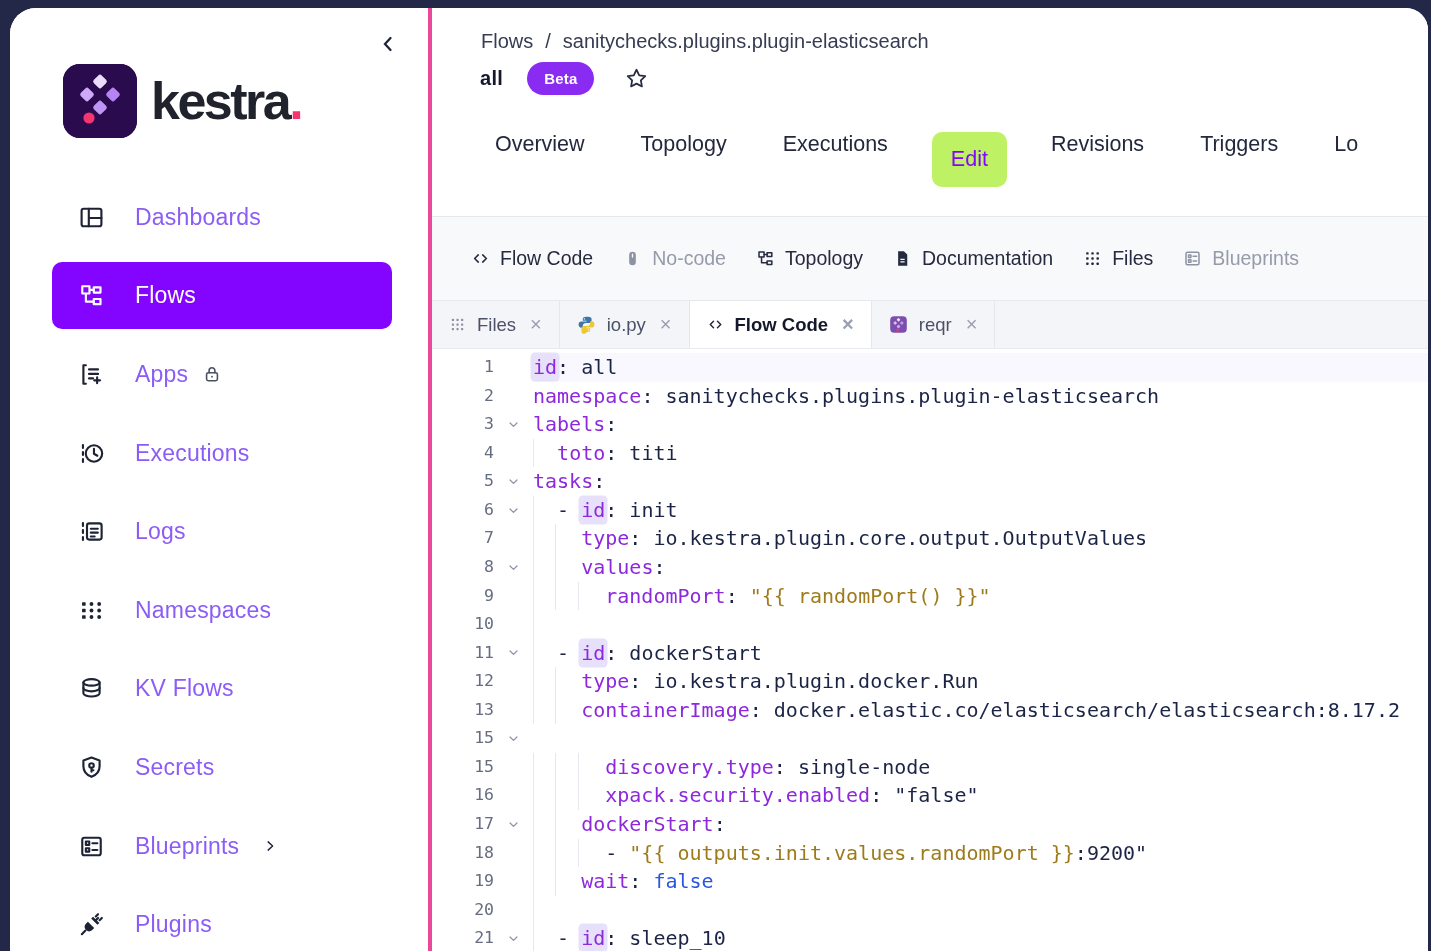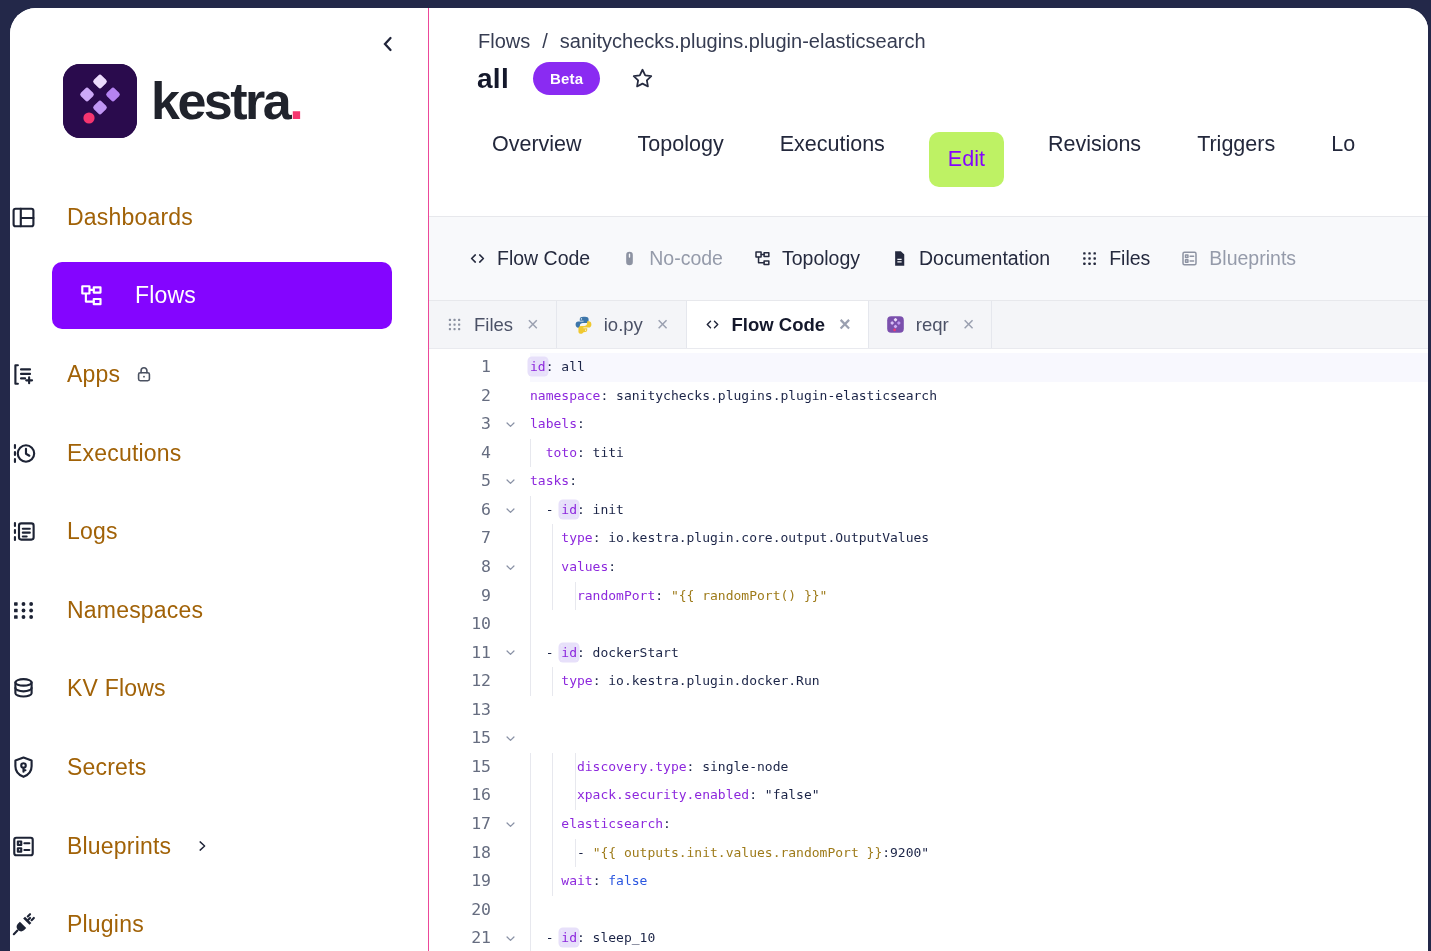--- a/index.html
+++ b/index.html
@@ -2,43 +2,43 @@
 <html style="--brand: #8405ff; --badge: #8a2bf2; --key: #8d28dd; --navy: #1b2447; --gold: #9e7b1a; --blue: #2a56e0;"><head>
 <meta charset="utf-8">
 <style>
   html,body{margin:0;padding:0}
   body{width:1431px;height:951px;background:#232849;overflow:hidden;
        font-family:"Liberation Sans",sans-serif;position:relative}
   .window{position:absolute;left:10px;top:8px;right:3px;bottom:0;background:#fff;
           border-radius:26px 22px 0 0;overflow:hidden;display:flex}
 
   
-  .sidebar{width:418px;flex:none;border-right:1px solid #ec4899;position:relative;background:#fff}
+  .sidebar{width:418px;flex:none;border-right:4px solid #ec4899;position:relative;background:#fff}
   .collapse-btn{position:absolute;top:24px;right:28px;width:24px;height:24px;color:#20253a;cursor:pointer}
   .ico svg{width:100%;height:100%;display:block}
   .logo{position:absolute;top:56px;left:53px;display:flex;align-items:center;gap:14px}
   .logo-mark{width:74px;height:74px;border-radius:17px;background:#2a0b4d;flex:none}
   .logo-word{font-size:52px;font-weight:800;letter-spacing:-2.5px;color:#20232c}
   .logo-dot{color:#f5356f}
   .nav{position:absolute;top:170px;left:0;right:0}
-  .nav-item{display:flex;align-items:center;height:78.6px;color:#a16207;cursor:pointer}
+  .nav-item{display:flex;align-items:center;height:78.6px;padding-left:68px;color:#8b5cf6;cursor:pointer}
   .nav-ico{width:27px;height:27px;margin-right:30px;color:#1d2335;flex:none}
   .nav-label{font-size:23px;font-weight:500;letter-spacing:.2px}
   .nav-item.active{background:var(--brand);color:#fff;height:67px;margin:5.8px 36px 5.8px 42px;
                    border-radius:10px;padding-left:26px}
   .nav-item.active .nav-ico{color:#fff}
   .lock-ico{width:20px;height:20px;margin-left:14px;color:#4a5161;flex:none}
   .chev-ico{width:18px;height:18px;margin-left:22px;color:#20253a;flex:none}
 
   
   .main{flex:1;min-width:0;display:flex;flex-direction:column;background:#fff}
   .hdr{height:124px;position:relative;flex:none}
   .breadcrumb{position:absolute;left:49px;top:22px;font-size:20px;color:#363c52;display:flex;gap:12px}
   .title-row{position:absolute;left:48px;top:54px;display:flex;align-items:center;gap:24px}
-  .page-title{font-size:28px;font-weight:800;color:#14182b;letter-spacing:.3px}
+  .page-title{font-size:20px;font-weight:800;color:#14182b;letter-spacing:.3px}
   .beta-badge{background:var(--badge);color:#fff;font-size:15px;font-weight:700;
               padding:8px 17px;border-radius:18px;letter-spacing:.2px}
   .star-ico{width:25px;height:25px;color:#262b40;margin-left:6px;cursor:pointer}
 
   .page-tabs{height:84px;flex:none;display:flex;align-items:flex-start;gap:56px;padding-left:63px;
              border-bottom:1px solid #e7e8ec;overflow:hidden;white-space:nowrap}
   .ptab{font-size:21.5px;color:#23283c;cursor:pointer;flex:none}
   .ptab.active{color:var(--brand);background:#bef264;border-radius:10px;padding:15px 19px;margin:0 -12px}
 
   .toolbar{height:83px;flex:none;background:#f8f9fb;border-bottom:1px solid #e7e8ec;
@@ -58,21 +58,21 @@
   .etab.active .ico{color:#20253a}
 
   
   .editor{flex:1;background:#fff;padding-top:4px;overflow:hidden;
           font-family:"DejaVu Sans Mono","Liberation Mono",monospace}
   .code-line{display:flex;height:28.57px;line-height:28.57px}
   .gut-num{width:62px;flex:none;text-align:right;color:#666d80;font-size:16.5px;
            font-family:"DejaVu Sans Mono","Liberation Mono",monospace}
   .gut-fold{width:39px;flex:none;display:flex;align-items:center;justify-content:center;color:#8a92a6}
   .gut-fold svg{width:15px;height:15px}
-  .line-content{position:relative;flex:1;white-space:pre;font-size:13px}
+  .line-content{position:relative;flex:1;white-space:pre;font-size:20px}
   .code-line.current .line-content{background:#f8f8fe}
   .guide{position:absolute;top:0;bottom:0;width:1px;background:#e7e8ee}
   .tk-key{color:var(--key)} .tk-plain{color:var(--navy)}
   .tk-str{color:var(--gold)} .tk-kw{color:var(--blue)}
   .tk-hl{background:#e7e0fa;box-shadow:0 0 0 2.5px #e7e0fa;border-radius:2px}
 </style>
 </head>
 <body>
 
 <div class="window">
@@ -442,20 +442,21 @@
           <div class="line-content"><div class="guide" style="left: 0px;"></div><span class="tk-plain">  - </span><span class="tk-key tk-hl">id</span><span class="tk-plain">: dockerStart</span></div>
         </div>
         <div class="code-line">
           <span class="gut-num">12</span>
           <span class="gut-fold"></span>
           <div class="line-content"><div class="guide" style="left: 0px;"></div><div class="guide" style="left: 22.26px;"></div><span class="tk-plain">    </span><span class="tk-key">type</span><span class="tk-plain">: io.kestra.plugin.docker.Run</span></div>
         </div>
         <div class="code-line">
           <span class="gut-num">13</span>
           <span class="gut-fold"></span>
+          <div class="line-content"><div class="guide" style="left: 0px;"></div><div class="guide" style="left: 22.26px;"></div><span class="tk-plain">    </span><span class="tk-key">containerImage</span><span class="tk-plain">: docker.elastic.co/elasticsearch/elasticsearch:8.17.2</span></div>
         </div>
         <div class="code-line">
           <span class="gut-num">15</span>
           <span class="gut-fold">
             <svg viewBox="0 0 24 24" fill="none" stroke="currentColor" stroke-width="2" stroke-linecap="round" stroke-linejoin="round">
               <path d="M6.5 9.5l5.5 5.5 5.5-5.5"></path>
             </svg>
           </span>
         </div>
         <div class="code-line">
@@ -468,21 +469,21 @@
           <span class="gut-fold"></span>
           <div class="line-content"><div class="guide" style="left: 0px;"></div><div class="guide" style="left: 22.26px;"></div><div class="guide" style="left: 44.52px;"></div><span class="tk-plain">      </span><span class="tk-key">xpack.security.enabled</span><span class="tk-plain">: "false"</span></div>
         </div>
         <div class="code-line">
           <span class="gut-num">17</span>
           <span class="gut-fold">
             <svg viewBox="0 0 24 24" fill="none" stroke="currentColor" stroke-width="2" stroke-linecap="round" stroke-linejoin="round">
               <path d="M6.5 9.5l5.5 5.5 5.5-5.5"></path>
             </svg>
           </span>
-          <div class="line-content"><div class="guide" style="left: 0px;"></div><div class="guide" style="left: 22.26px;"></div><span class="tk-plain">    </span><span class="tk-key">elasticsearch</span><span class="tk-plain">:</span></div>
+          <div class="line-content"><div class="guide" style="left: 0px;"></div><div class="guide" style="left: 22.26px;"></div><span class="tk-plain">    </span><span class="tk-key">dockerStart</span><span class="tk-plain">:</span></div>
         </div>
         <div class="code-line">
           <span class="gut-num">18</span>
           <span class="gut-fold"></span>
           <div class="line-content"><div class="guide" style="left: 0px;"></div><div class="guide" style="left: 22.26px;"></div><div class="guide" style="left: 44.52px;"></div><span class="tk-plain">      - </span><span class="tk-str">"{{ outputs.init.values.randomPort }}</span><span class="tk-plain">:9200"</span></div>
         </div>
         <div class="code-line">
           <span class="gut-num">19</span>
           <span class="gut-fold"></span>
           <div class="line-content"><div class="guide" style="left: 0px;"></div><div class="guide" style="left: 22.26px;"></div><span class="tk-plain">    </span><span class="tk-key">wait</span><span class="tk-plain">: </span><span class="tk-kw">false</span></div>

